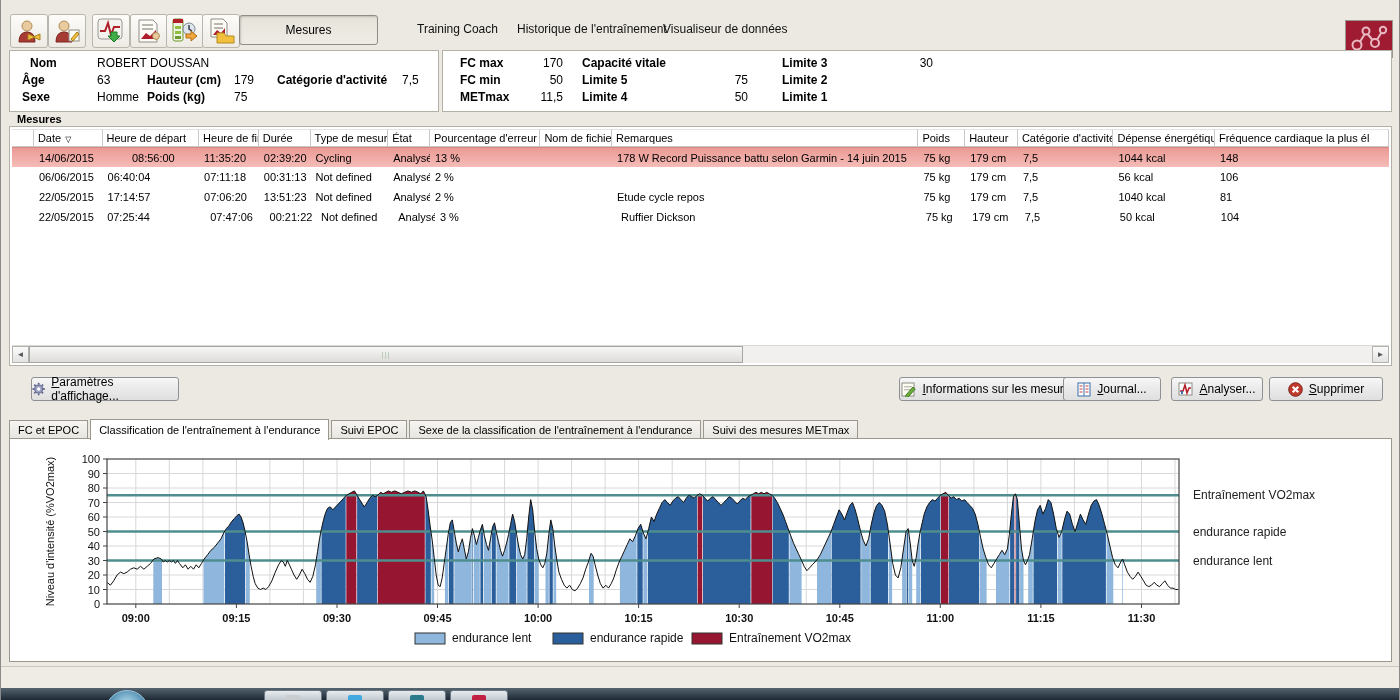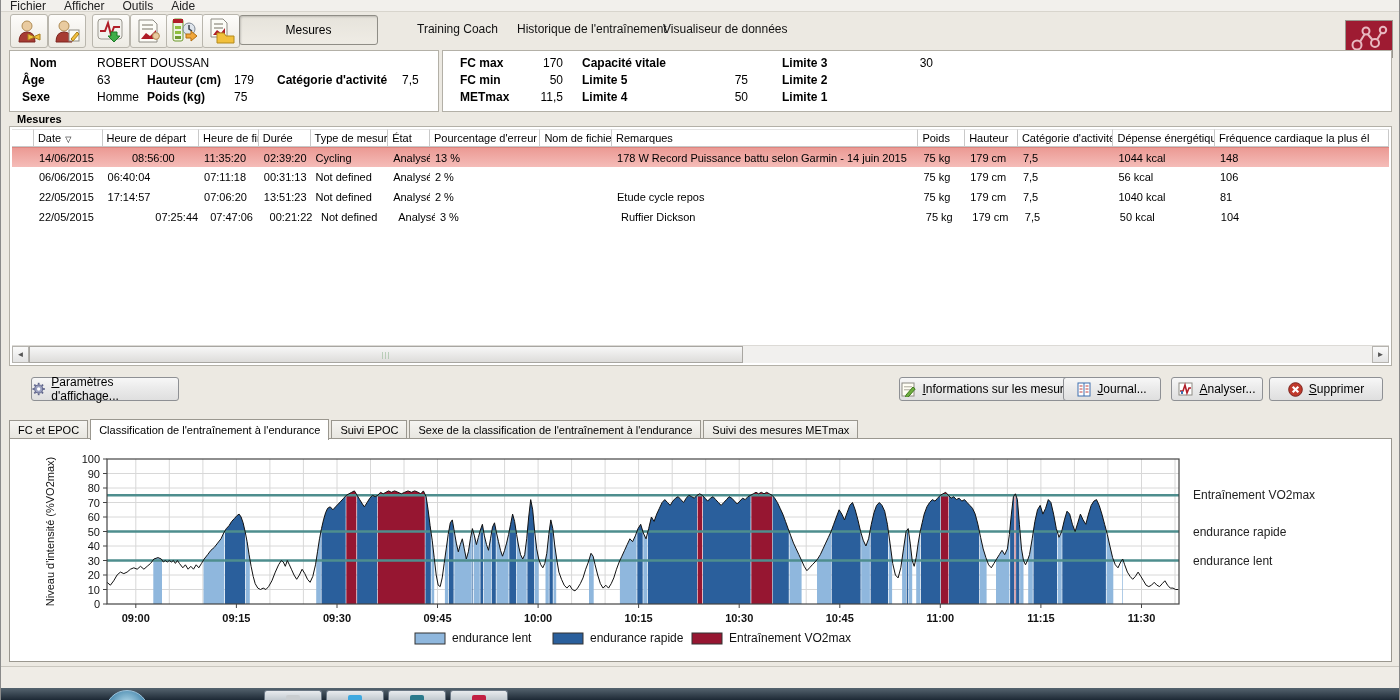--- a/index.html
+++ b/index.html
@@ -61,21 +61,20 @@
           background:linear-gradient(#e8ebee,#b9c2c9);border:1px solid #6b7885;border-bottom:none;box-sizing:border-box;}
   .tb-dot{position:absolute;left:50%;top:4px;width:14px;height:8px;margin-left:-7px;border-radius:2px;}
   #orb{position:absolute;left:104px;top:690px;width:44px;height:44px;border-radius:50%;
        background:radial-gradient(circle at 50% 35%,#bfe3f2,#3c7fa6 60%,#1c3f57);border:1px solid #9cc4dd;box-sizing:border-box;}
 </style>
 </head>
 <body>
 
 <div id="app">
 
-  <div id="menubar" class="abs"><span class="menu-item">Fichier</span><span class="menu-item">Afficher</span><span class="menu-item">Outils</span><span class="menu-item">Aide</span></div>
 
   <div id="toolbar" class="abs">
     <div class="toolbtn" style="left:9px">
       <svg width="28" height="26" viewBox="0 0 28 26">
         <circle cx="12" cy="8" r="5" fill="#e9cba0" stroke="#b08d55"></circle>
         <path d="M4 24 Q4 14 12 14 Q20 14 20 24 Z" fill="#a63b33" stroke="#7c241e"></path>
         <path d="M13 16 l7 3 -7 3 Z" fill="#f2c03c" stroke="#a87f1d"></path>
         <path d="M25 22 l-7 -3 7 -3 Z" fill="#f2c03c" stroke="#a87f1d"></path>
       </svg>
     </div>
@@ -247,21 +246,21 @@
             <div class="tcell" style="width: 308px;">Etude cycle repos</div>
             <div class="tcell" style="width: 47px;">75 kg</div>
             <div class="tcell" style="width: 53px;">179 cm</div>
             <div class="tcell" style="width: 96px;">7,5</div>
             <div class="tcell" style="width: 102px;">1040 kcal</div>
             <div class="tcell" style="width: 175px;">81</div>
           </div>
           <div class="trow">
             <div class="tcell" style="width: 22px;"></div>
             <div class="tcell" style="width: 69px;">22/05/2015</div>
-            <div class="tcell" style="width: 97px; text-align: right;">07:25:44</div>
+            <div class="tcell" style="width: 97px;">07:25:44</div>
             <div class="tcell" style="width: 60px; margin-left: 7px;">07:47:06</div>
             <div class="tcell" style="width: 52px;">00:21:22</div>
             <div class="tcell" style="width: 78px;">Not defined</div>
             <div class="tcell" style="width: 42px;">Analysé</div>
             <div class="tcell" style="width: 111px;">3 %</div>
             <div class="tcell" style="width: 72px;"></div>
             <div class="tcell" style="width: 308px;">Ruffier Dickson</div>
             <div class="tcell" style="width: 47px;">75 kg</div>
             <div class="tcell" style="width: 53px;">179 cm</div>
             <div class="tcell" style="width: 96px;">7,5</div>

